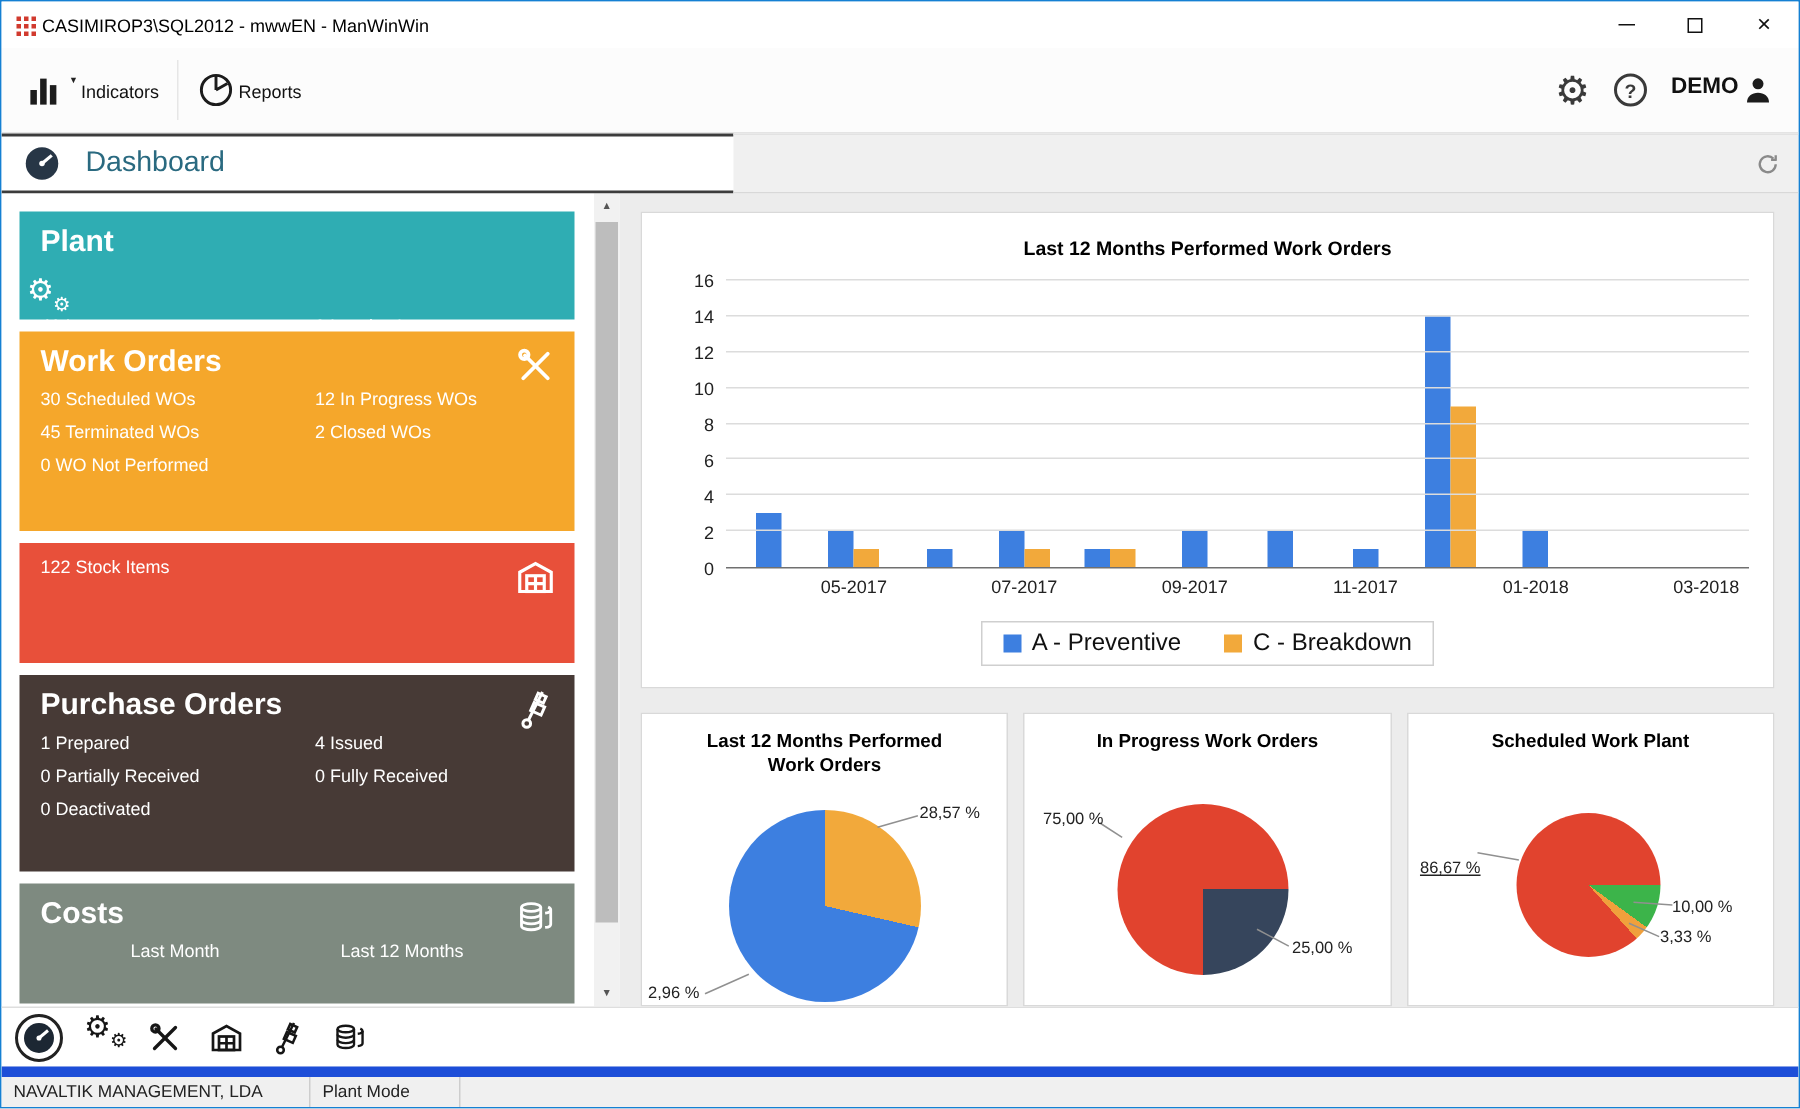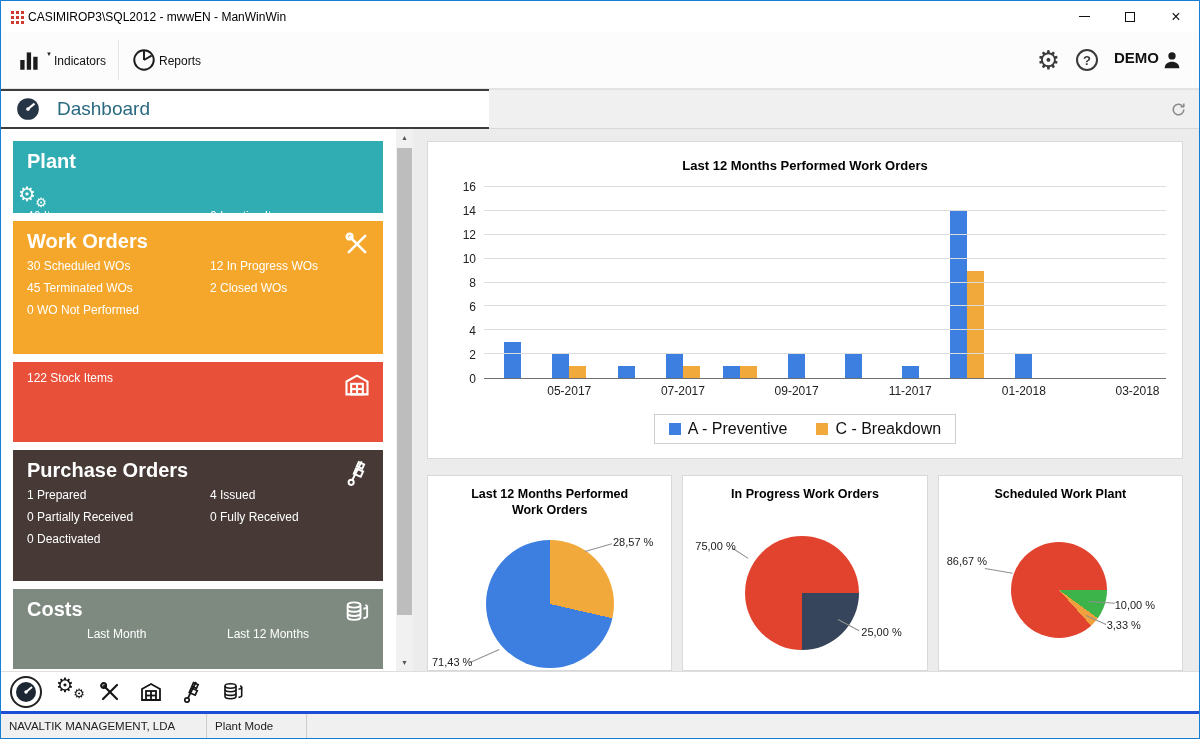--- a/index.html
+++ b/index.html
@@ -93,31 +93,31 @@
   .pie{position:absolute;border-radius:50%;}
   .pie-1{width:128px;height:128px;left:58px;top:64px;}
   .pie-2{width:114px;height:114px;left:62px;top:60px;}
   .pie-3{width:96px;height:96px;left:72px;top:66px;}
   .pie-label{position:absolute;font-size:11px;color:#222;white-space:nowrap;}
   .leader{position:absolute;height:1px;background:#909090;transform-origin:left center;}
   .p1a{left:185px;top:60px;}  .l1a{left:157px;top:75px;width:28px;transform:rotate(-16deg);}
   .p1b{left:4px;top:180px;}   .l1b{left:42px;top:186px;width:32px;transform:rotate(-24deg);}
   .p2a{left:12px;top:64px;}   .l2a{left:50px;top:72px;width:18px;transform:rotate(33deg);}
   .p2b{left:178px;top:150px;} .l2b{left:155px;top:143px;width:24px;transform:rotate(28deg);}
-  .p3a{left:8px;top:79px;}    .l3a{left:46px;top:92px;width:28px;transform:rotate(10deg);}
+  .p3a{left:8px;top:97px;text-decoration:underline;}    .l3a{left:46px;top:92px;width:28px;transform:rotate(10deg);}
   .p3b{left:176px;top:123px;} .l3b{left:150px;top:125px;width:26px;transform:rotate(4deg);}
   .p3c{left:168px;top:143px;} .l3c{left:147px;top:139px;width:22px;transform:rotate(24deg);}
 
   
   .bottom-icons{height:40px;background:#fff;border-top:1px solid #dedede;display:flex;align-items:center;gap:13px;padding-left:9px;flex:0 0 auto;}
   .b-icon{width:28px;height:28px;display:flex;align-items:center;justify-content:center;color:#161616;}
   .b-icon svg{width:24px;height:24px;}
   .b-selected{border:2px solid #222;border-radius:50%;width:32px;height:32px;}
 
-  .statusbar{height:27px;background:#f0f0f0;border-top:3px solid #1d4ed8;display:flex;align-items:stretch;font-size:11.5px;color:#222;flex:0 0 auto;}
+  .statusbar{height:27px;background:#f0f0f0;border-top:7px solid #1d4ed8;display:flex;align-items:stretch;font-size:11.5px;color:#222;flex:0 0 auto;}
   .status-cell{display:flex;align-items:center;padding:0 8px;border-right:1px solid #cdcdcd;}
   .cell-company{width:206px;}
   .cell-mode{width:100px;}
   .cell-rest{flex:1;border-right:none;}
 </style>
 </head>
 <body>
 
 <div class="window">
 
@@ -384,21 +384,21 @@
       </div>
 
       <div class="pie-row">
 
         <div class="pie-card">
           <div class="pie-title">Last 12 Months Performed Work Orders</div>
           <div class="pie pie-1" style="background: conic-gradient(rgb(242, 169, 59) 0%, rgb(242, 169, 59) 28.57%, rgb(61, 127, 224) 28.57%, rgb(61, 127, 224) 100%);"></div>
           <div class="leader l1a"></div>
           <span class="pie-label p1a">28,57 %</span>
           <div class="leader l1b"></div>
-          <span class="pie-label p1b">71,43 %</span>
+          <span class="pie-label p1b">2,96 %</span>
         </div>
 
         <div class="pie-card">
           <div class="pie-title">In Progress Work Orders</div>
           <div class="pie pie-2" style="background: conic-gradient(from 90deg, rgb(54, 69, 92) 0%, rgb(54, 69, 92) 25%, rgb(225, 67, 46) 25%, rgb(225, 67, 46) 100%);"></div>
           <div class="leader l2a"></div>
           <span class="pie-label p2a">75,00 %</span>
           <div class="leader l2b"></div>
           <span class="pie-label p2b">25,00 %</span>
         </div>

